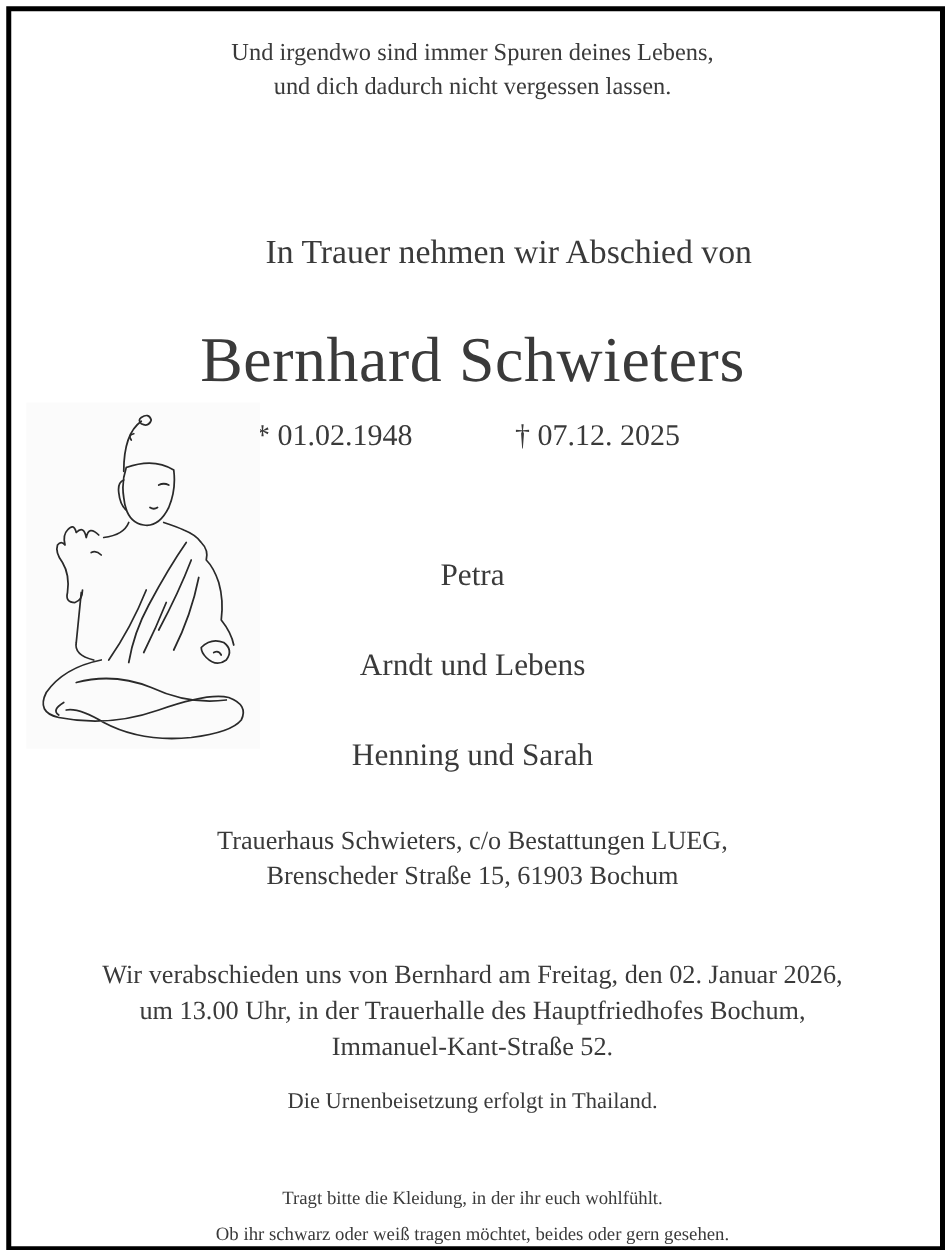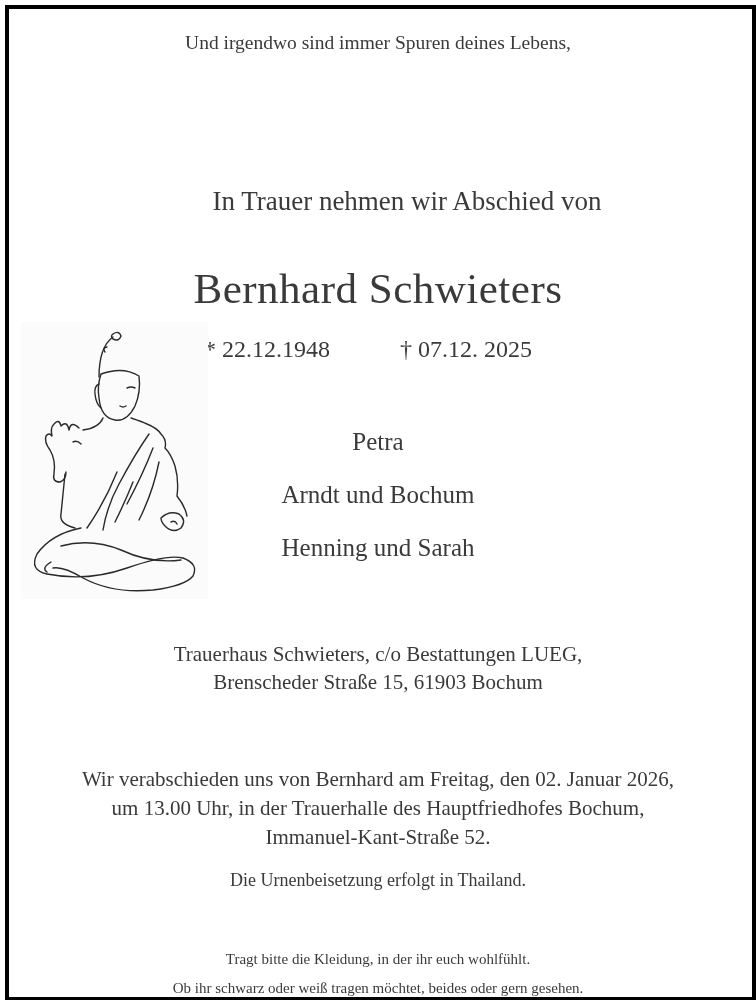--- a/index.html
+++ b/index.html
@@ -39,44 +39,45 @@
   }
   .verse span { display: block; text-align: center; }
   .intro {
     top: 186px;
     font-size: 27px;
     line-height: 30px;
     padding-left: 29px;
   }
   .name {
     top: 258px;
-    font-size: 43px;
+    font-size: 51px;
     line-height: 62px;
     letter-spacing: 0.5px;
   }
   .dates {
     top: 333px;
     font-size: 24px;
     line-height: 32px;
     left: 0;
     width: 756px;
   }
   .dates .birth { position: absolute; left: 204px; }
-  .dates .death { position: absolute; left: 400px; }
+  .dates .death { position: absolute; left: 412px; }
   .mourners {
     top: 425px;
     font-size: 25px;
   }
   .mourners span {
     display: block;
     height: 53px;
     line-height: 34px;
+    margin-top: 19px;
   }
   .address {
-    top: 640px;
+    top: 658px;
     font-size: 21px;
     line-height: 28px;
   }
   .address span { display: block; }
   .service {
     top: 765px;
     font-size: 21px;
     line-height: 29px;
   }
   .service span { display: block; }
@@ -101,28 +102,29 @@
   }
   .buddha svg { width: 100%; height: 100%; display: block; }
 </style>
 </head>
 <body>
 
 <div class="frame"></div>
 
 <div class="line verse">
   <span>Und irgendwo sind immer Spuren deines Lebens,</span>
+  <span>und dich dadurch nicht vergessen lassen.</span>
 </div>
 
 <div class="line intro">In Trauer nehmen wir Abschied von</div>
 
 <div class="line name">Bernhard Schwieters</div>
 
 <div class="line dates">
-  <span class="birth">* 22.12.1948</span>
+  <span class="birth">* 01.02.1948</span>
   <span class="death">† 07.12. 2025</span>
 </div>
 
 <div class="buddha">
   <svg viewBox="0 0 187 277" fill="none" stroke="#2a2a2a" stroke-width="1.4" stroke-linecap="round" stroke-linejoin="round">
 
     <path d="M92 12 q6 -4 8 2 q-2 6 -8 3 q-3 -3 0 -5"></path>
     <path d="M84 30 q-3 -4 2 -5"></path>
     <path d="M92 15 q-14 10 -14 40"></path>
 
@@ -148,21 +150,21 @@
     <path d="M150 200 q4 -2 6 2"></path>
 
     <path d="M60 206 q-30 6 -44 26 q-8 16 10 20 q40 8 80 -6 q40 -14 56 -10 q16 6 10 18 q-8 10 -40 14 q-40 4 -70 -12 q-20 -12 -30 -10"></path>
     <path d="M40 224 q30 -8 60 4 q30 14 60 10"></path>
     <path d="M30 240 q-10 6 -4 10"></path>
   </svg>
 </div>
 
 <div class="line mourners">
   <span>Petra</span>
-  <span>Arndt und Bochum</span>
+  <span>Arndt und Lebens</span>
   <span>Henning und Sarah</span>
 </div>
 
 <div class="line address">
   <span>Trauerhaus Schwieters, c/o Bestattungen LUEG,</span>
   <span>Brenscheder Straße 15, 61903 Bochum</span>
 </div>
 
 <div class="line service">
   <span>Wir verabschieden uns von Bernhard am Freitag, den 02. Januar 2026,</span>

